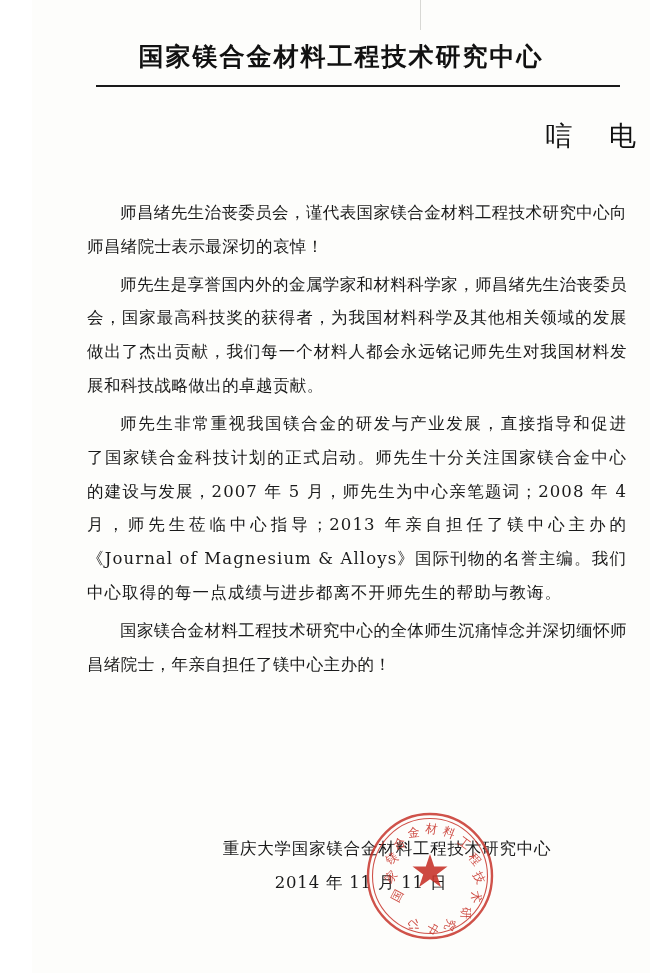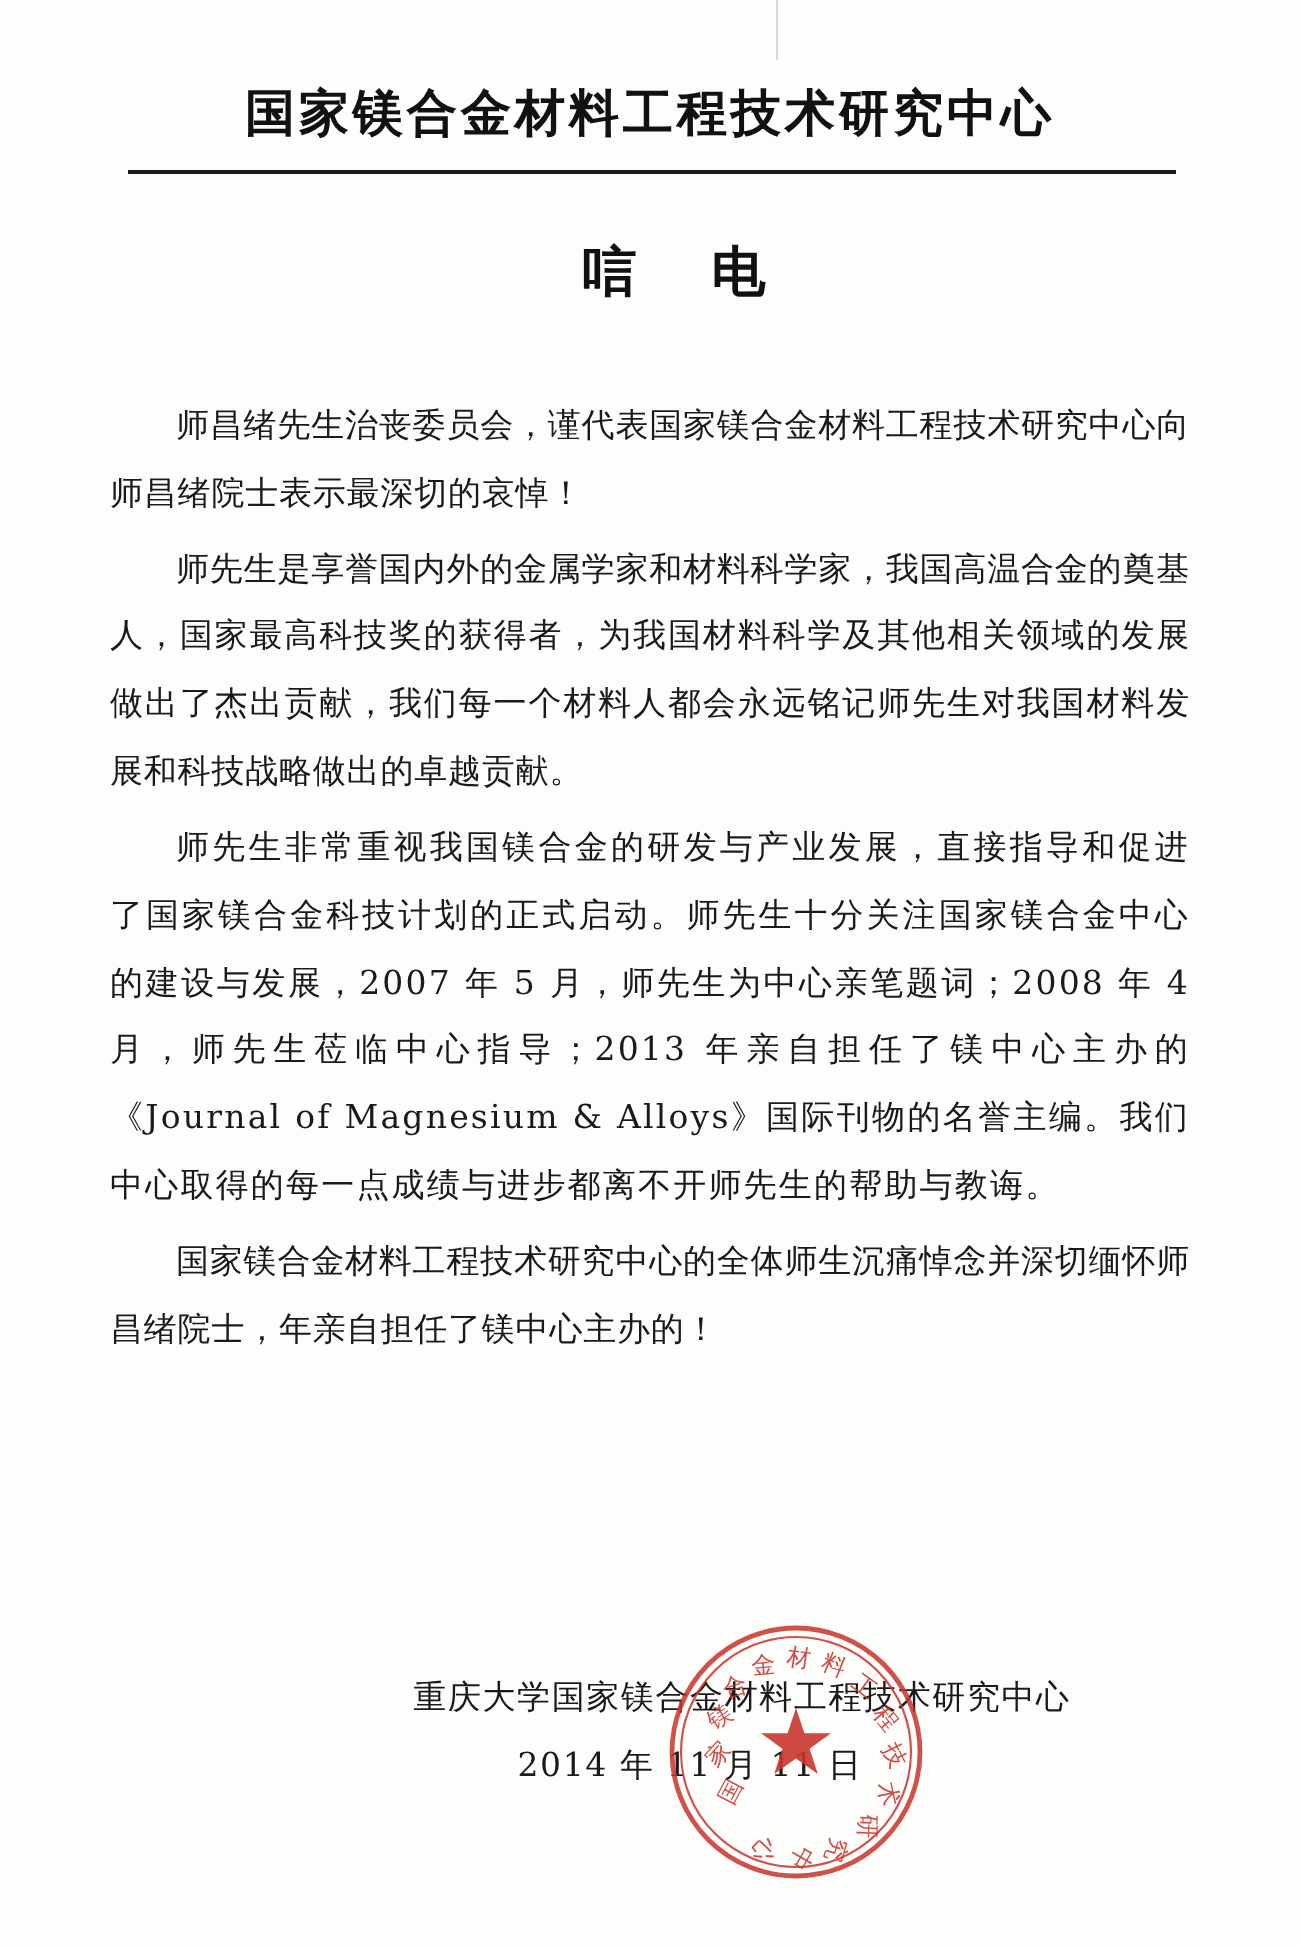--- a/index.html
+++ b/index.html
@@ -14,20 +14,21 @@
     color: #1a1a1a;
     position: relative;
     overflow: hidden;
   }
 
   
   .page {
     position: absolute;
     inset: 0;
     background: #fdfdfb;
+    margin-left: 32px;
   }
   .fold-line {
     position: absolute;
     top: 0;
     left: 388px;
     width: 1px;
     height: 30px;
     background: #d8d8d4;
   }
 
@@ -54,24 +55,24 @@
     height: 2px;
     background: #1a1a1a;
   }
 
   
   .doc-type {
     position: absolute;
     top: 118px;
     left: 0;
     right: 0;
-    text-align: center;
+    text-align: right;
     font-family: "DejaVu Serif", serif;
     font-size: 27px;
-    font-weight: bold;
+    font-weight: normal;
     letter-spacing: 14px;
     text-indent: 14px;
     color: #111;
     padding-left: 24px;
   }
 
   
   .body-block {
     position: absolute;
     top: 196px;
@@ -142,21 +143,21 @@
     <div class="letterhead-title">国家镁合金材料工程技术研究中心</div>
   </div>
   <div class="letterhead-rule"></div>
 
   <div class="doc-type">唁  电</div>
 
   <div class="body-block">
 
     <p class="para">师昌绪先生治丧委员会，谨代表国家镁合金材料工程技术研究中心向师昌绪院士表示最深切的哀悼！</p>
 
-    <p class="para">师先生是享誉国内外的金属学家和材料科学家，我国高温合金的奠基人，国家最高科技奖的获得者，为我国材料科学及其他相关领域的发展做出了杰出贡献，我们每一个材料人都会永远铭记师先生对我国材料发展和科技战略做出的卓越贡献。</p>
+    <p class="para">师先生是享誉国内外的金属学家和材料科学家，师昌绪先生治丧委员会，国家最高科技奖的获得者，为我国材料科学及其他相关领域的发展做出了杰出贡献，我们每一个材料人都会永远铭记师先生对我国材料发展和科技战略做出的卓越贡献。</p>
 
     <p class="para spaced">师先生非常重视我国镁合金的研发与产业发展，直接指导和促进了国家镁合金科技计划的正式启动。师先生十分关注国家镁合金中心的建设与发展，2007 年 5 月，师先生为中心亲笔题词；2008 年 4 月，师先生莅临中心指导；2013 年亲自担任了镁中心主办的《Journal of Magnesium &amp; Alloys》国际刊物的名誉主编。我们中心取得的每一点成绩与进步都离不开师先生的帮助与教诲。</p>
 
     <p class="para">国家镁合金材料工程技术研究中心的全体师生沉痛悼念并深切缅怀师昌绪院士，年亲自担任了镁中心主办的！</p>
 
   </div>
 
   <div class="signature">
     <div class="sig-org">重庆大学国家镁合金材料工程技术研究中心</div>
     <div class="sig-date">2014 年 11 月 11 日</div>

